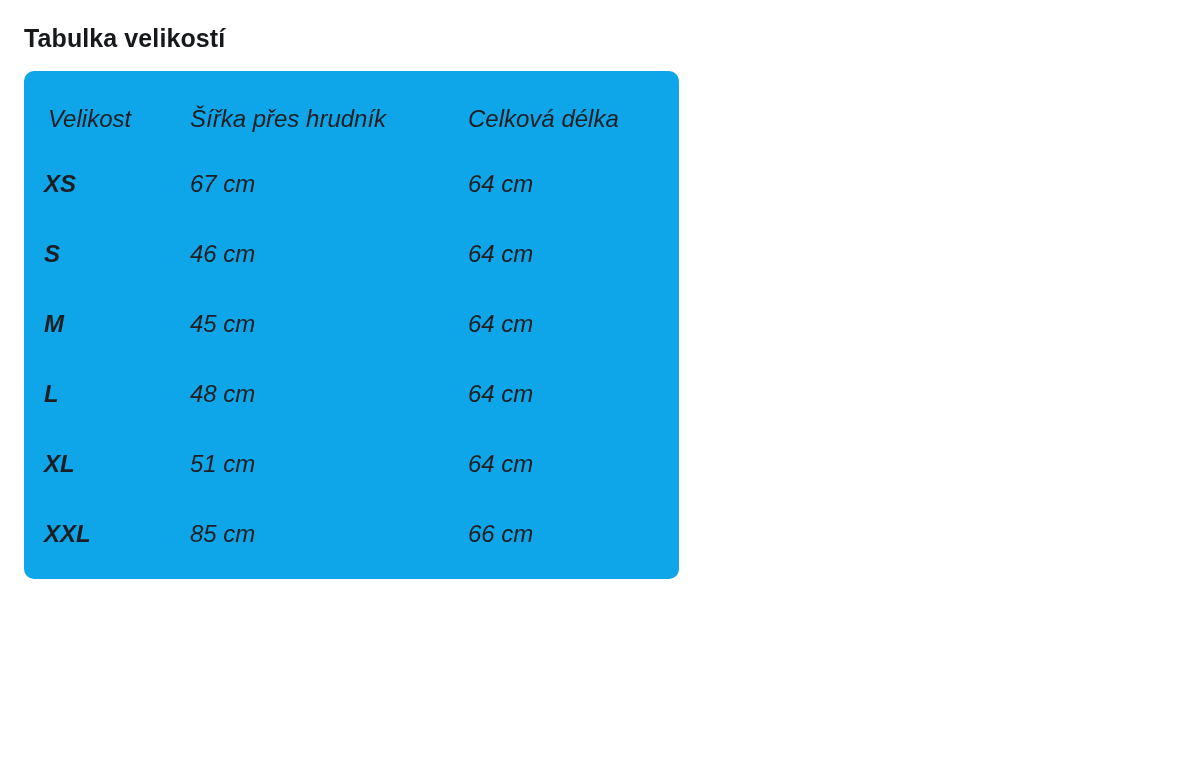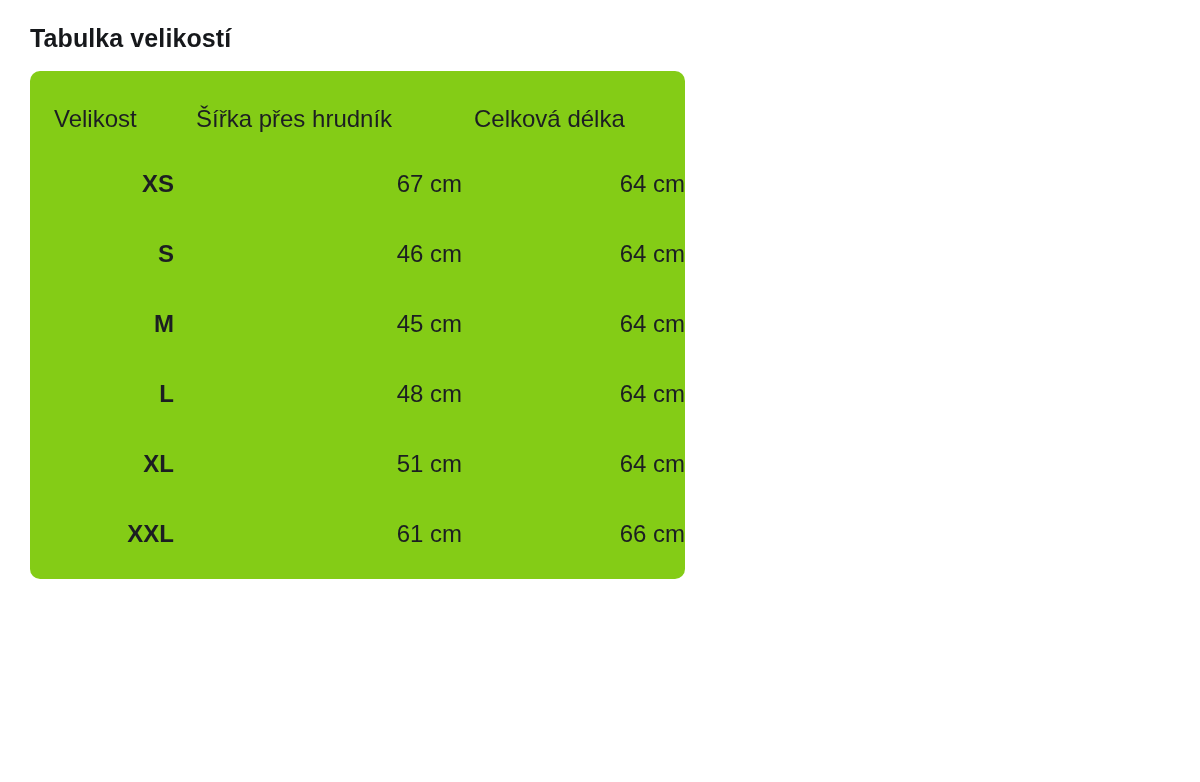--- a/index.html
+++ b/index.html
@@ -13,21 +13,21 @@
     font-family: "Liberation Sans", sans-serif;
     color: #1b1b1b;
     overflow: hidden;
   }
 
   .page {
     position: relative;
     width: 1200px;
     height: 571px;
     box-sizing: border-box;
-    padding: 22px 30px 0 30px;
+    padding: 22px 30px 0 24px;
   }
 
   .title {
     font-size: 25px;
     font-weight: bold;
     letter-spacing: 0.1px;
     color: #16181b;
     margin: 0 0 16px 0;
     line-height: 1.3;
   }
@@ -36,26 +36,27 @@
     font-size: 25px;
     font-style: italic;
     font-weight: 400;
     color: #1b1d21;
     line-height: 1.65;
     margin: 0 0 26px 0;
     max-width: 1180px;
   }
 
   .size-table {
-    background: #84cc16;
+    background: #0ea5e9;
     border-radius: 10px;
     width: 655px;
     box-sizing: border-box;
     padding: 18px 0 10px 0;
     border-collapse: collapse;
+    font-style: italic;
   }
 
   table {
     border-collapse: collapse;
     width: 655px;
     table-layout: fixed;
   }
 
   table th, table td {
     text-align: left;
@@ -75,21 +76,20 @@
     padding-left: 24px;
   }
   thead th.col2 { padding-left: 22px; }
   thead th.col3 { padding-left: 12px; }
 
   tbody td {
     font-size: 24px;
     color: #1c1e22;
     height: 70px;
     font-weight: 400;
-    text-align: right;
   }
   tbody td.size {
     font-weight: bold;
     padding-left: 20px;
   }
   tbody td.chest { padding-left: 22px; }
   tbody td.length { padding-left: 12px; }
 </style>
 </head>
 <body>
@@ -134,20 +134,20 @@
           <td class="chest">48 cm</td>
           <td class="length">64 cm</td>
         </tr>
         <tr>
           <td class="size">XL</td>
           <td class="chest">51 cm</td>
           <td class="length">64 cm</td>
         </tr>
         <tr>
           <td class="size">XXL</td>
-          <td class="chest">61 cm</td>
+          <td class="chest">85 cm</td>
           <td class="length">66 cm</td>
         </tr>
       </tbody>
     </table>
   </div>
 
 </div>
 
 </body></html>

